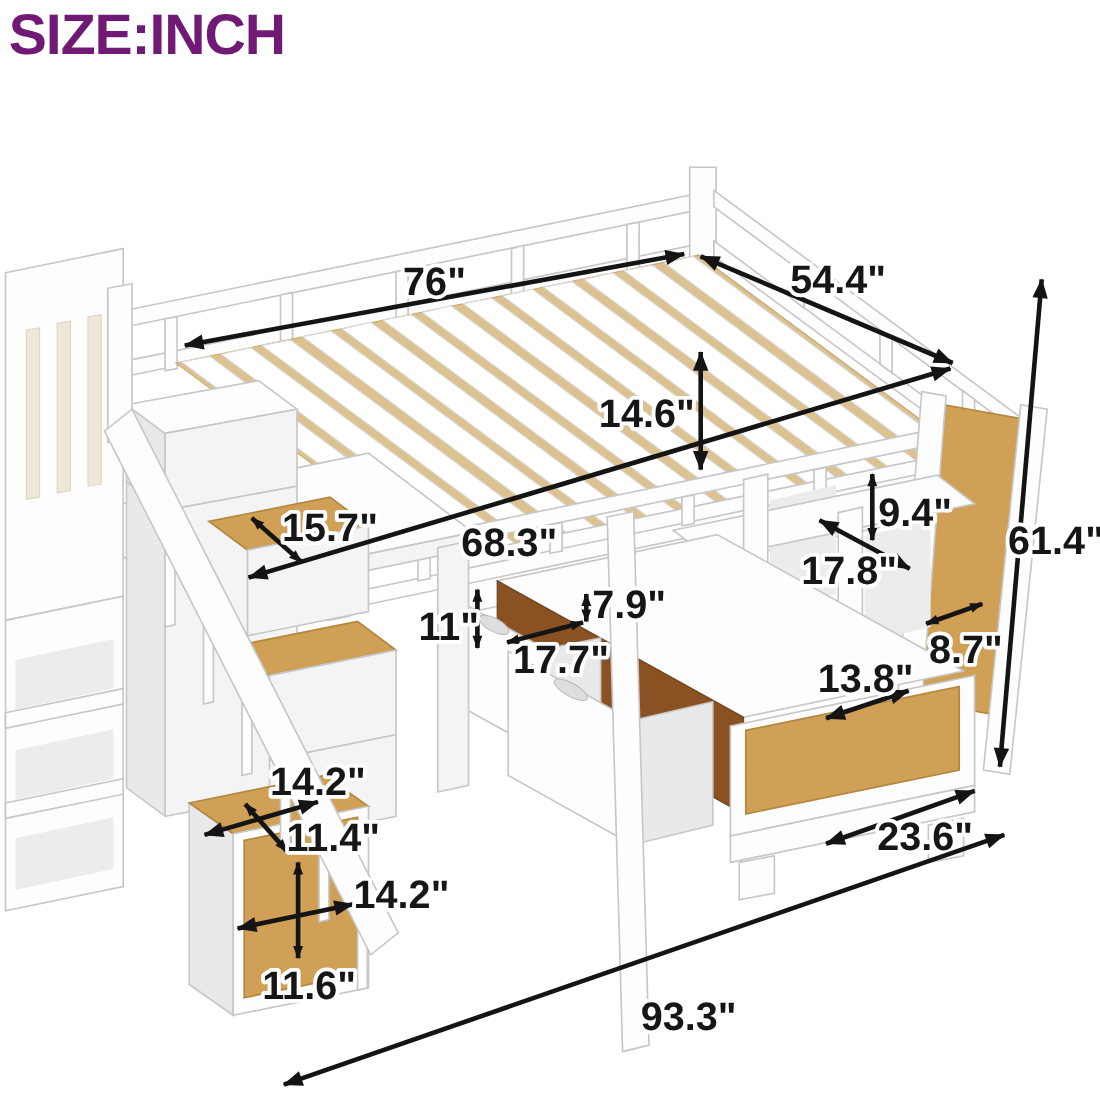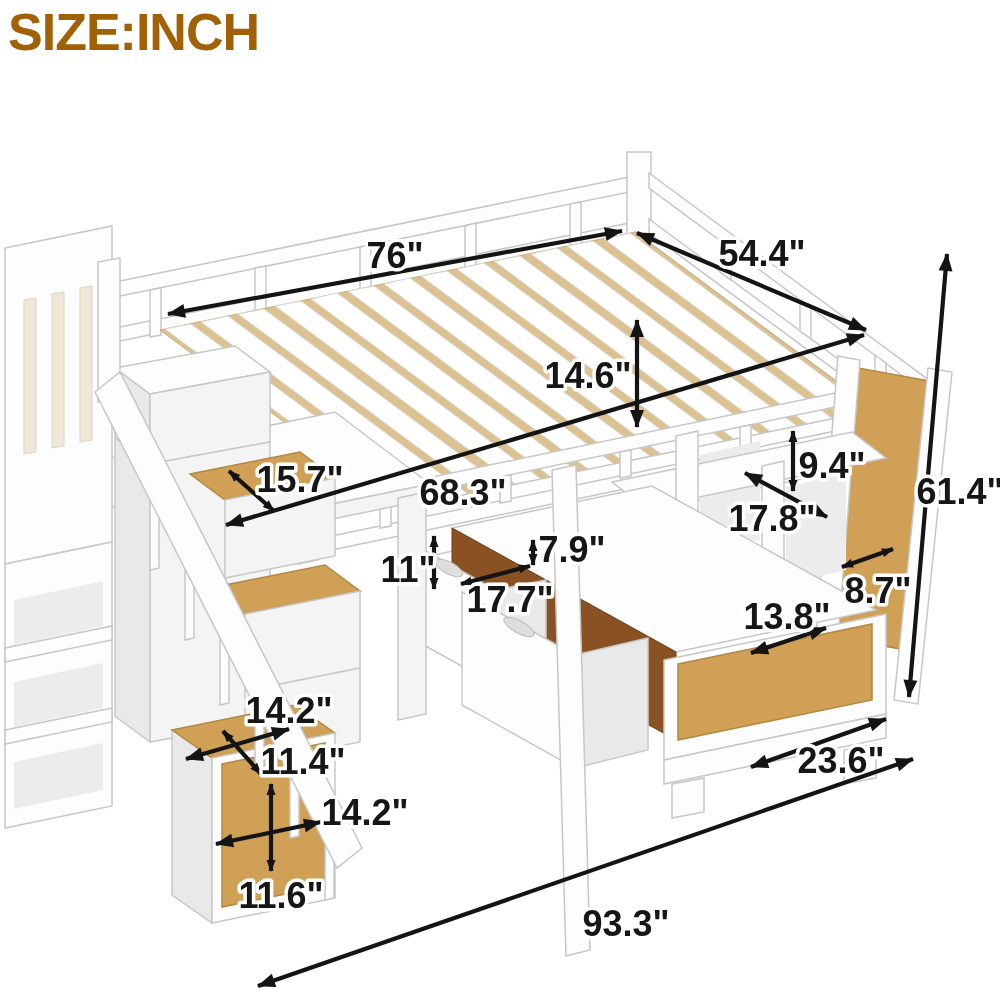--- a/index.html
+++ b/index.html
@@ -1,17 +1,17 @@
 <!DOCTYPE html>
 <html><head>
 <meta charset="utf-8">
 <style>
   html,body{margin:0;padding:0;background:#fff;width:1000px;height:1000px;overflow:hidden;}
   .stage{position:relative;width:1000px;height:1000px;background:#fff;font-family:"Liberation Sans",sans-serif;}
-  .title{position:absolute;left:8px;top:2px;font:700 52px "Liberation Sans",sans-serif;color:#a16207;letter-spacing:-1px;}
+  .title{position:absolute;left:8px;top:2px;font:700 52px "Liberation Sans",sans-serif;color:#701a75;letter-spacing:-1px;}
   svg{position:absolute;left:0;top:0;}
   .w{fill:#fdfdfd;stroke:#c7c7c7;stroke-width:1.5;}
   .w2{fill:#f4f4f4;stroke:#c7c7c7;stroke-width:1.5;}
   .w3{fill:#e9e9e9;stroke:#c9c9c9;stroke-width:1.5;}
   .sh{fill:#ececec;stroke:none;}
   .tan{fill:#cfa055;stroke:#b3873f;stroke-width:1.5;}
   .tanl{fill:#ddc291;stroke:#c9ab72;stroke-width:1;}
   .dark{fill:#8a5222;stroke:#6e3f17;stroke-width:1;}
   .cream{fill:#e8d9ba;stroke:none;}
   .slat{fill:#ffffff;stroke:#d8d8d8;stroke-width:1;}

